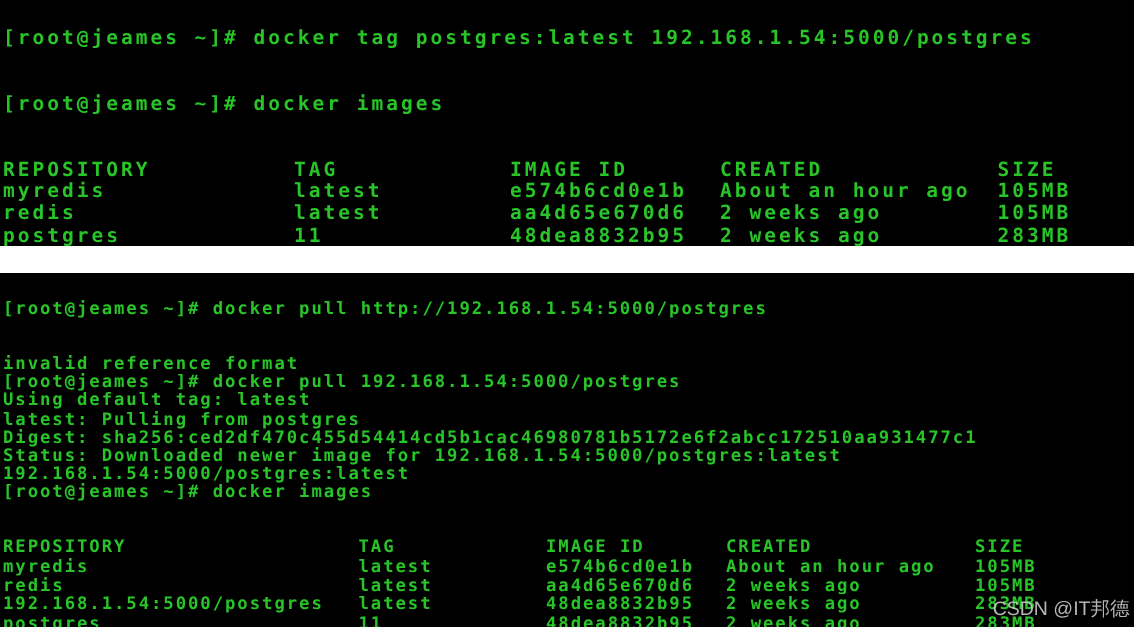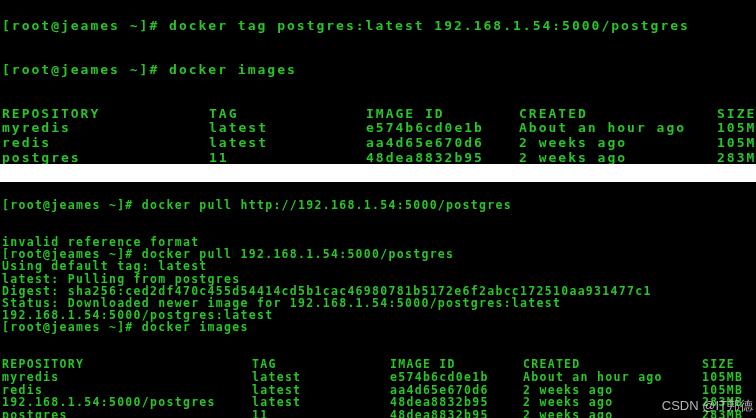--- a/index.html
+++ b/index.html
@@ -16,21 +16,21 @@
     height:164px;font-size:13px;line-height:14.6px;letter-spacing:2px;
     padding-left:2px;
   }
   .term-bottom{
     height:242px;font-size:11.5px;line-height:12.2px;letter-spacing:1.3px;
     padding-left:2px;margin-top:18px;
   }
   .clipped-top{margin-top:-10px;}
   .clipped-bottom{margin-top:-7px;}
   .line{white-space:pre;}
-  .t-row{display:flex;gap:13px;}
+  .t-row{display:flex;}
   .term-top .t-row{height:14.6px;line-height:14.6px;}
   .term-bottom .t-row{height:12.8px;line-height:12.8px;}
   .t-cell{flex:0 0 auto;overflow:hidden;white-space:pre;}
   .term-top .t-cell:nth-child(1){width:194px;}
   .term-top .t-cell:nth-child(2){width:144px;}
   .term-top .t-cell:nth-child(3){width:140px;}
   .term-top .t-cell:nth-child(4){width:185px;}
   .term-top .t-cell:nth-child(5){width:90px;}
   .term-bottom .t-cell:nth-child(1){width:237px;}
   .term-bottom .t-cell:nth-child(2){width:125px;}

